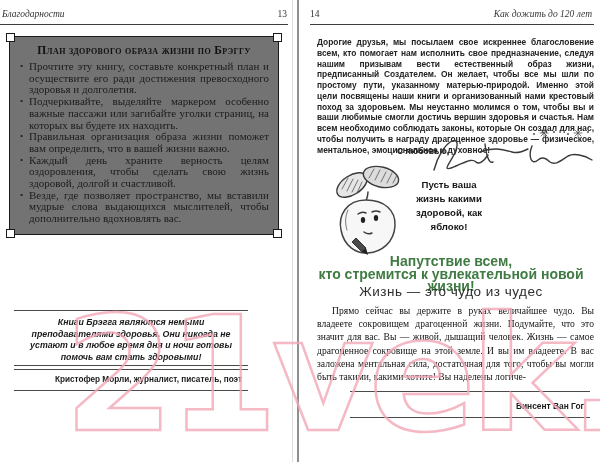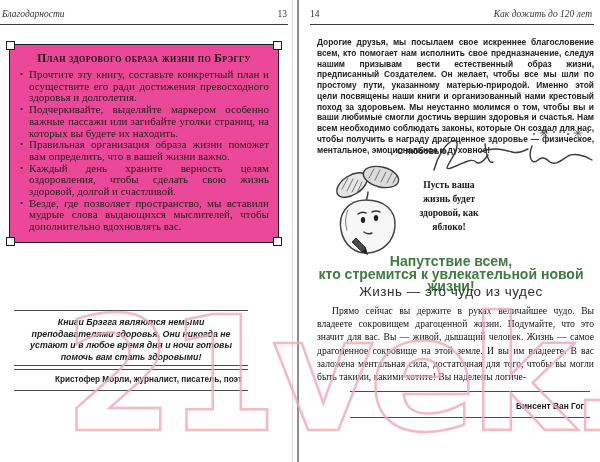--- a/index.html
+++ b/index.html
@@ -14,41 +14,41 @@
   .spine{position:absolute;top:0;bottom:0;left:297px;width:2px;background:#8f8f8f;}
   .spine-soft{position:absolute;top:0;bottom:0;left:292px;width:1px;background:#ddd;}
 
   
   .runhead{display:flex;justify-content:space-between;align-items:baseline;
            font-size:9.5px;color:#333;}
   .runhead .rh-title{font-style:italic;}
   .rh-rule{height:1.2px;background:#3c3c3c;}
 
   
-  .plan-box{border:1.5px solid #1a1a1a;padding:7px 9px 9px 9px;background:#ec4899;margin-top:8px;}
+  .plan-box{border:1.5px solid #1a1a1a;padding:7px 9px 9px 9px;background:#737373;}
   .plan-title{font-weight:bold;font-variant:small-caps;text-align:center;
               font-size:11.5px;letter-spacing:.4px;margin:0 0 5px 0;color:#111;}
   .plan-list{margin:0;padding:0;list-style:none;font-size:11px;line-height:11.7px;
              text-align:justify;}
   .plan-list li{position:relative;padding-left:10px;margin:0;}
   .plan-list li::before{content:"\2022";position:absolute;left:1px;top:0;font-size:9px;}
   .corner{position:absolute;width:7px;height:7px;border:1.3px solid #1a1a1a;background:#fff;}
 
   
   .quote{border-top:1.4px solid #4a4a4a;border-bottom:1.4px solid #4a4a4a;
          padding:6px 6px;font-family:"Liberation Sans",sans-serif;}
   .quote .q-text{font-style:italic;font-weight:bold;font-size:8.8px;line-height:11.5px;
                  text-align:center;color:#1b1b1b;}
   .quote .q-attr{font-weight:bold;font-size:8.2px;text-align:right;margin-top:3px;color:#1b1b1b;}
 
   
   .sans-par{font-family:"Liberation Sans",sans-serif;font-weight:bold;font-size:8.4px;
             line-height:10.75px;text-align:justify;color:#222;}
   .closing{font-family:"Liberation Sans",sans-serif;font-weight:bold;font-size:8.6px;color:#222;}
-  .apple-caption{font-family:Liberation Serif, serif;font-weight:bold;font-size:9.6px;
+  .apple-caption{font-family:Liberation Sans, sans-serif;font-weight:bold;font-size:9.6px;
                  line-height:14px;text-align:center;color:#161616;}
   .apple-caption span{display:block;}
   .greeting{font-family:"Liberation Sans",sans-serif;font-weight:bold;font-size:14px;
             line-height:12.5px;text-align:center;}
   .greeting span{display:block;}
   .section-heading{font-family:Liberation Sans, sans-serif;font-size:13.5px;letter-spacing:.5px;
                    text-align:center;color:#2d2d2d;}
   .serif-par{font-size:9.6px;line-height:13.2px;text-align:justify;text-indent:15px;color:#141414;}
 
   
@@ -132,21 +132,21 @@
     <ellipse cx="41" cy="62" rx="2.2" ry="3" fill="#222"></ellipse>
     <ellipse cx="54" cy="60" rx="2.2" ry="3" fill="#222"></ellipse>
     <path class="ln" d="M36,56 q4,-3 8,-1 M50,54 q4,-2 8,0"></path>
     <path class="ln" d="M42,74 q4,3 8,1"></path>
     <path d="M34,80 L44,90 L40,94 L30,84 Z" fill="#4a4a4a" stroke="#333" stroke-width="1"></path>
     <path d="M40,94 L44,90 L46,97 Z" fill="#222"></path>
   </svg>
 
   <div class="abs apple-caption" style="top:178px;left:88px;width:118px;">
     <span>Пусть ваша</span>
-    <span>жизнь будет</span>
+    <span>жизнь какими</span>
     <span>здоровой, как</span>
     <span>яблоко!</span>
   </div>
 
   <div class="abs greeting" style="top:255px;left:0;width:298px;color:#3f7b42;">
     <span>Напутствие всем,</span>
     <span>кто стремится к увлекательной новой жизни!</span>
   </div>
 
   <div class="abs section-heading" style="top:284px;left:0;width:298px;">Жизнь — это чудо из чудес</div>

